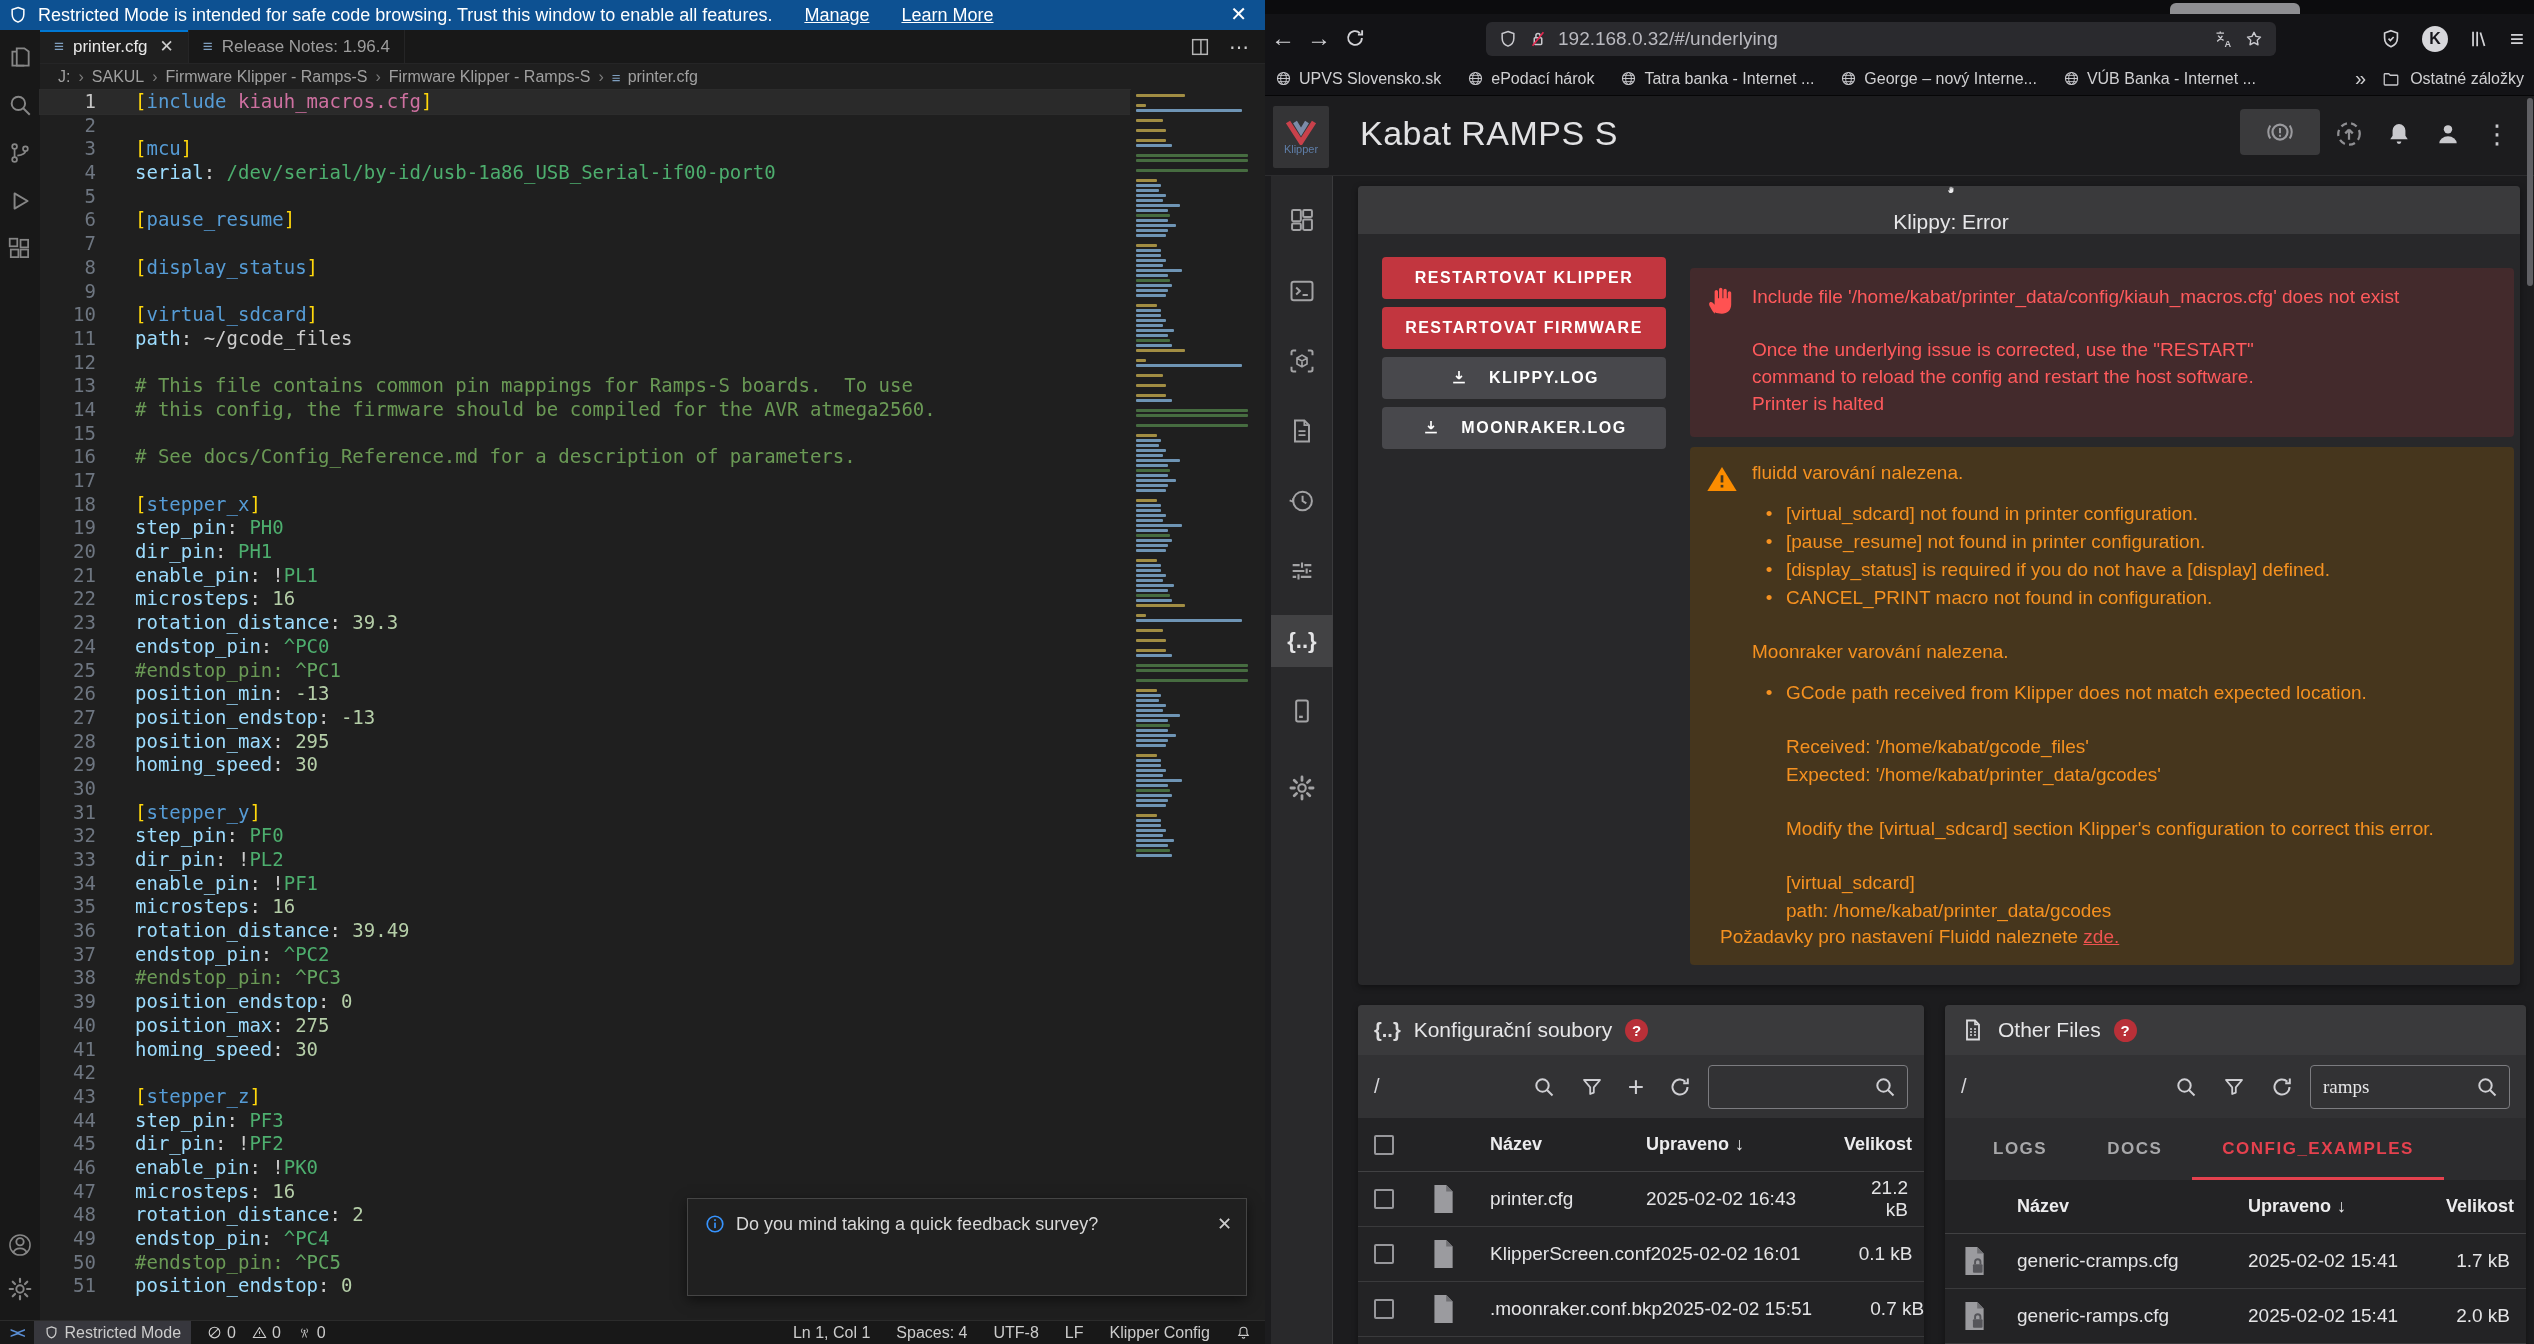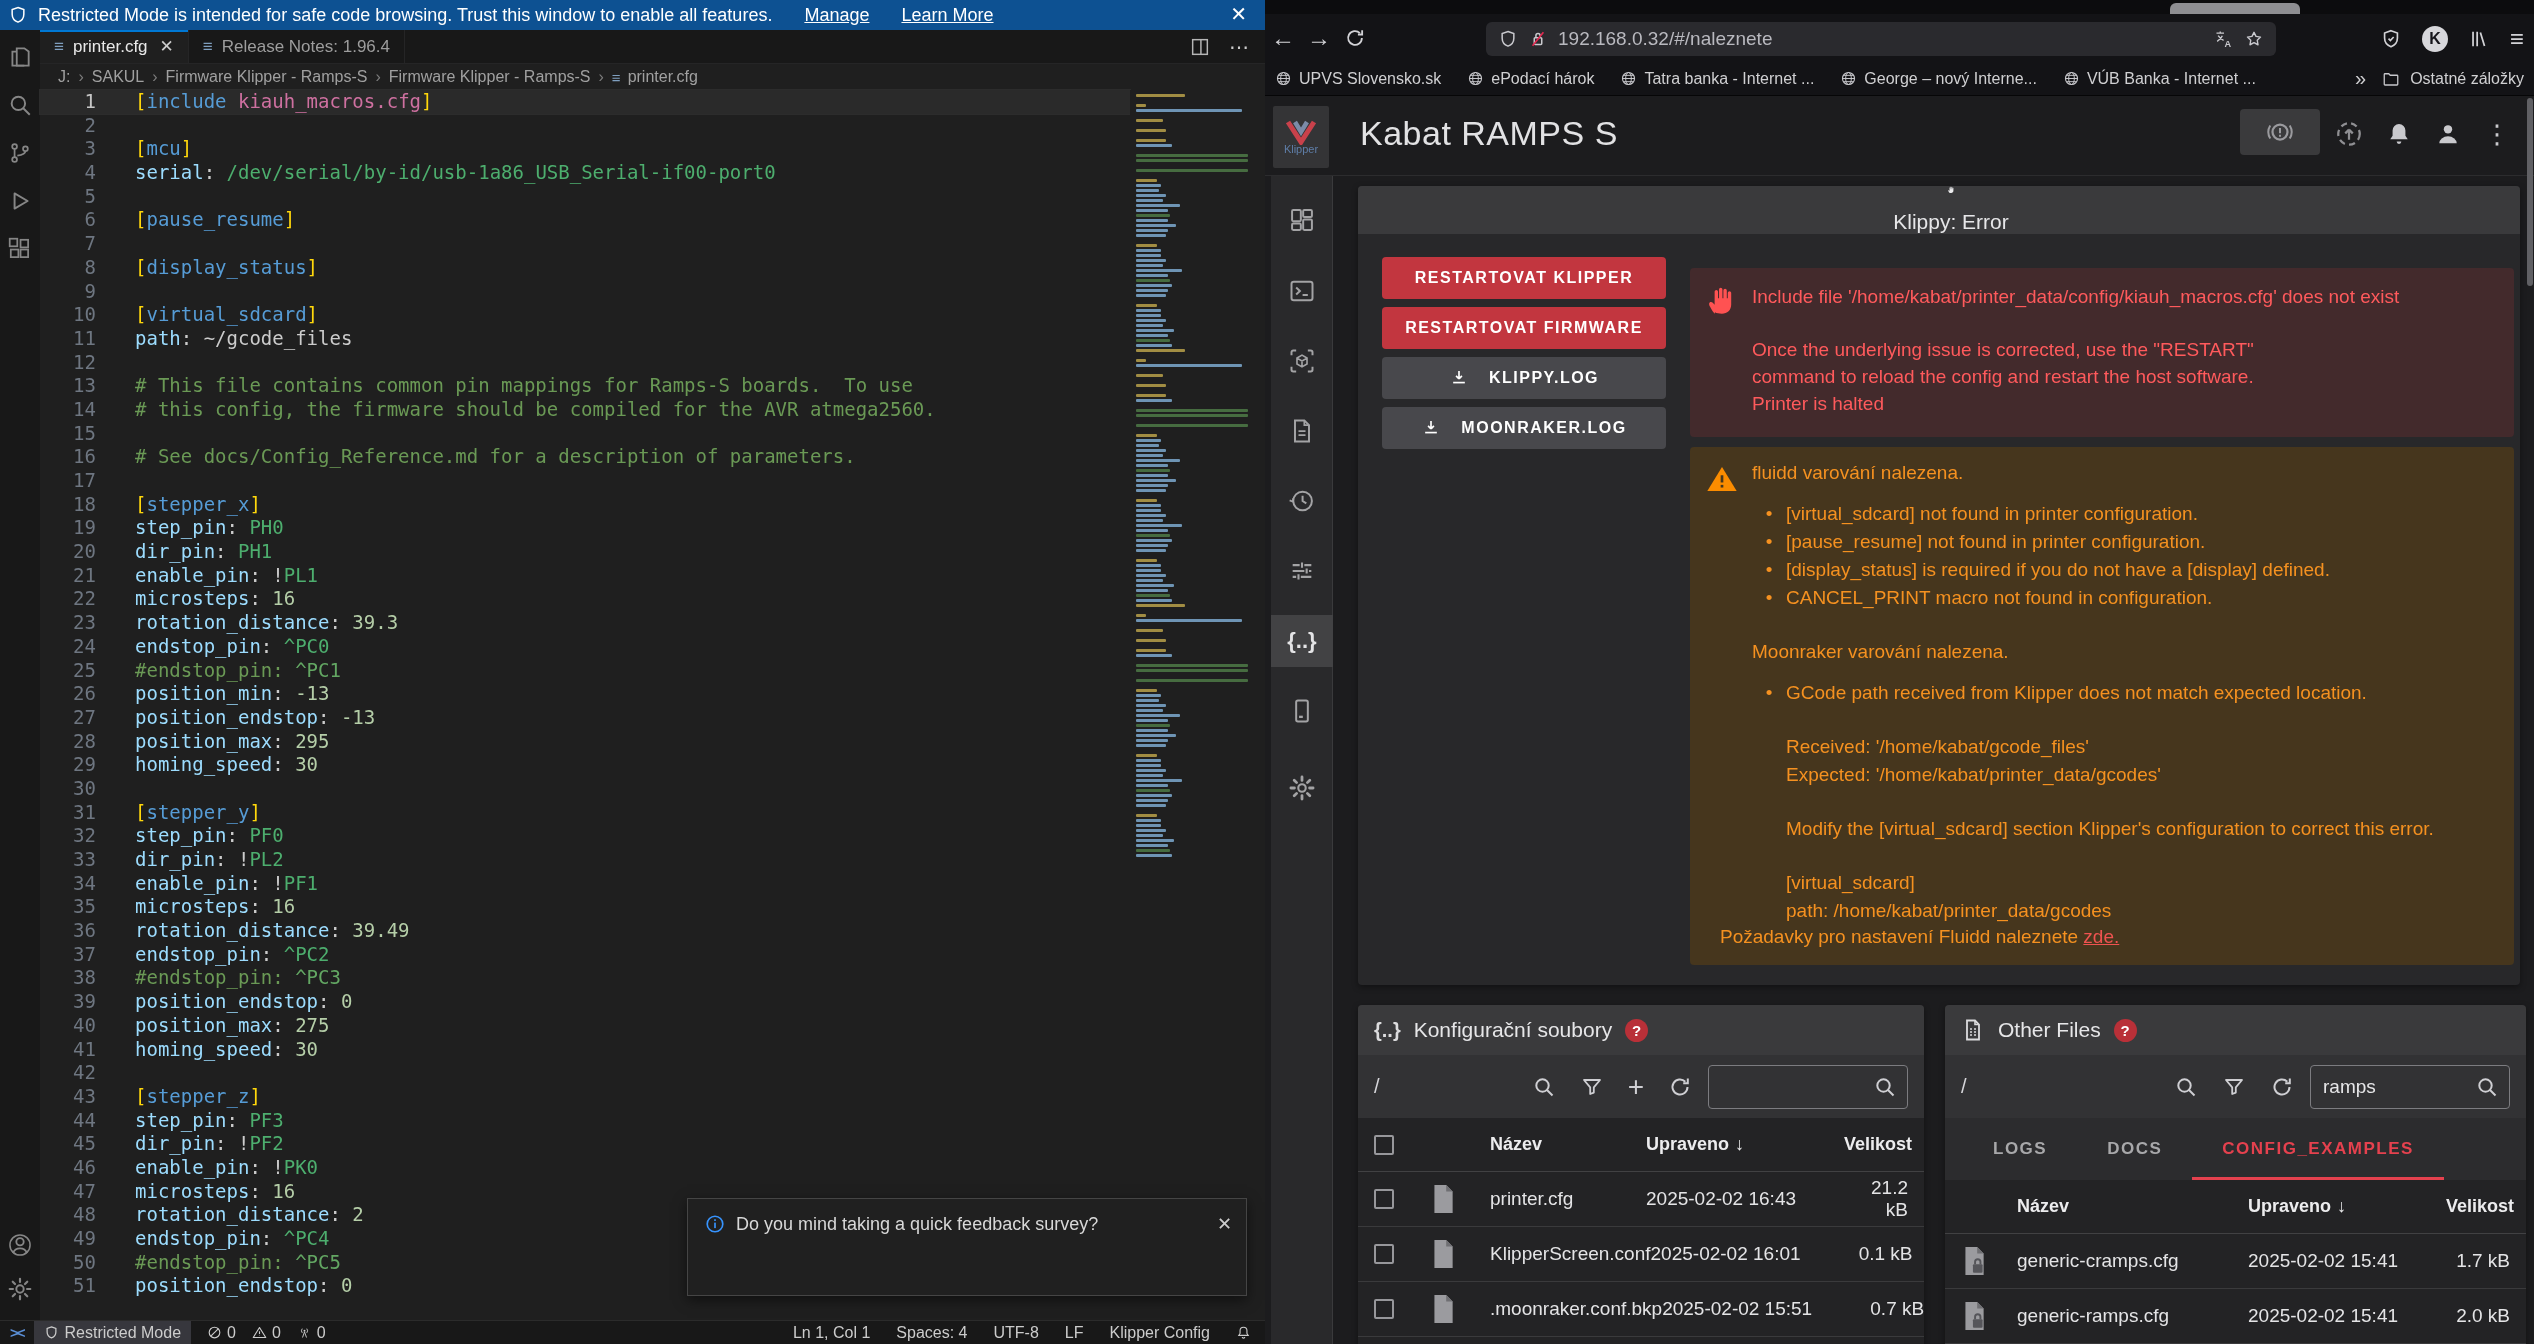--- a/index.html
+++ b/index.html
@@ -119,21 +119,21 @@
   .p-head{height:50px;background:#3a3a3c;display:flex;align-items:center;padding-left:16px;gap:13px;color:#e6e6e8;font-size:21px;}
   .p-braces{font-weight:bold;font-size:20px;color:#dcdcde;}
   .p-doc{width:24px;height:24px;color:#dcdcde;}
   .badge{width:23px;height:23px;border-radius:50%;background:#b93038;color:#fff;font-size:15px;font-weight:bold;display:flex;align-items:center;justify-content:center;}
   .p-toolbar{height:63px;background:#323234;display:flex;align-items:center;padding:0 16px;color:#d6d6da;}
   .p-path{font-size:20px;}
   .tb-ic{width:24px;height:24px;color:#cfcfd3;cursor:pointer;}
   .tb-plus{font-size:28px;color:#cfcfd3;cursor:pointer;line-height:24px;}
   .tb-group{display:flex;align-items:center;gap:24px;margin-left:auto;margin-right:16px;}
   .p-search{width:200px;height:44px;border:1px solid #7c7c80;border-radius:4px;background:transparent;display:flex;align-items:center;padding:0 10px;}
-  .p-search input{flex:1;background:transparent;border:none;outline:none;color:#e6e6e8;font-size:19px;width:100px;font-family:Liberation Sans, sans-serif;}
+  .p-search input{flex:1;background:transparent;border:none;outline:none;color:#e6e6e8;font-size:19px;width:100px;font-family:Liberation Serif, serif;}
   .p-search .tb-ic{flex:none;}
   .op-tabs{height:62px;background:#2c2c2e;display:flex;align-items:center;padding-left:18px;font-size:17px;font-weight:bold;letter-spacing:1.5px;}
   .op-tab{padding:0 30px;height:62px;display:flex;align-items:center;color:#a8a8aa;cursor:pointer;}
   .op-tab.active{color:#e5414e;box-shadow:inset 0 -3px 0 #e5414e;}
   .ft-headrow,.ft-row{display:grid;align-items:center;padding:0 16px;color:#e4e4e6;font-size:19px;border-bottom:1px solid #3a3a3c;}
   .cfg-grid{grid-template-columns:56px 60px 1fr 186px 76px;}
   .oth-grid{grid-template-columns:56px 1fr 186px 76px;}
   .ft-headrow{height:54px;font-weight:bold;font-size:18px;color:#ececee;border-bottom:1px solid #414143;}
   .ft-row{height:55px;cursor:pointer;}
   .ft-cb{width:20px;height:20px;border:2px solid #97979b;border-radius:2px;}
@@ -758,21 +758,21 @@
         <svg class="u-ic" viewBox="0 0 24 24">
             <path d="M12 3l7 2.5V11c0 4.5-3 8-7 9.5C8 19 5 15.5 5 11V5.5z" fill="none" stroke="currentColor" stroke-width="1.8"></path>
           </svg>
         <span class="u-ic">
           <svg viewBox="0 0 24 24" style="width:20px;height:20px;">
               <rect x="7.5" y="10.5" width="9" height="8" rx="1" fill="none" stroke="currentColor" stroke-width="1.8"></rect>
               <path d="M9.5 10.5V8a2.5 2.5 0 0 1 5 0v2.5" fill="none" stroke="currentColor" stroke-width="1.8"></path>
               <line x1="5.5" y1="20" x2="18.5" y2="4" stroke="#e22850" stroke-width="2"></line>
             </svg>
         </span>
-        <span class="url-text">192.168.0.32/#/naleznete</span>
+        <span class="url-text">192.168.0.32/#/underlying</span>
         <svg class="u-ic" viewBox="0 0 24 24">
             <path d="M3 5h9M7.5 3v2M5 8c1.8 2.6 4 4.6 6.5 5.6M10 8c-1 2.6-3.6 5.2-6.2 6.8" fill="none" stroke="currentColor" stroke-width="1.6"></path>
             <text x="12.5" y="21" font-size="11" font-weight="bold" fill="currentColor" font-family="Liberation Sans, sans-serif">A</text>
           </svg>
         <svg class="u-ic" viewBox="0 0 24 24">
             <path d="M12 4l2.4 4.9 5.4.8-3.9 3.8.9 5.4-4.8-2.5-4.8 2.5.9-5.4L4.2 9.7l5.4-.8z" fill="none" stroke="currentColor" stroke-width="1.7" stroke-linejoin="round"></path>
           </svg>
       </div>
       <div class="ff-right">
         <svg class="ffr-ic" viewBox="0 0 24 24">

